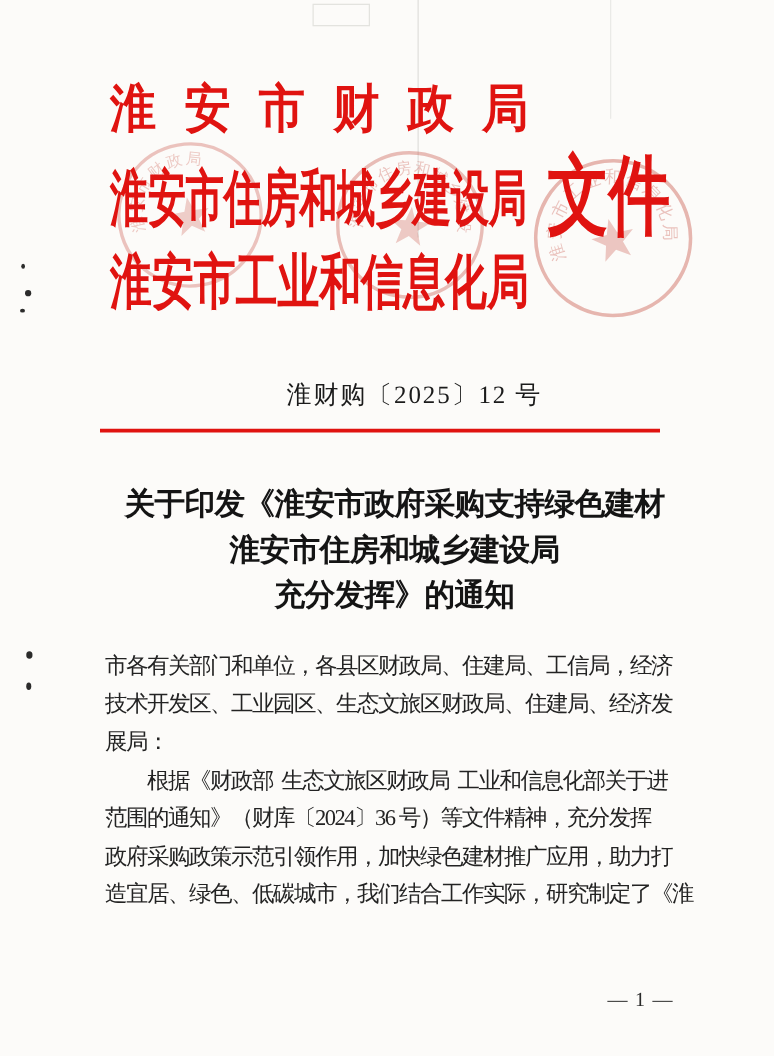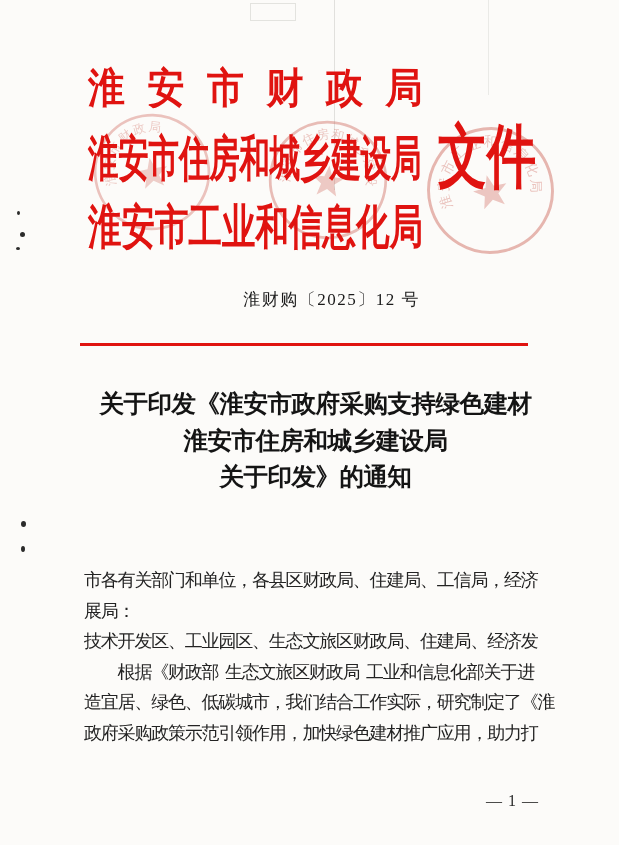--- a/index.html
+++ b/index.html
@@ -19,30 +19,30 @@
   .stamp{position:absolute;}
   
   .agency{position:absolute;left:88px;font-weight:bold;white-space:pre;
     transform-origin:0 0;line-height:1;}
   .agency-1{top:67px;font-size:37px;letter-spacing:22.5px;transform:scale(1,1.12);}
   .agency-2{top:135px;font-size:30.5px;letter-spacing:-.2px;transform:scale(1,1.6);}
   .agency-3{top:203px;font-size:33.5px;letter-spacing:0;transform:scale(1,1.42);}
   .doc-label{position:absolute;left:438px;top:122px;font-size:49px;font-weight:bold;
     line-height:1;transform:scale(1,1.42);transform-origin:0 0;white-space:pre;}
   
-  .doc-number{position:absolute;top:288px;left:0;right:0;text-align:center;
-    font-size:17px;letter-spacing:1.5px;color:#1b1b1b;padding-left:44px;}
+  .doc-number{position:absolute;top:302px;left:0;right:0;text-align:center;
+    font-size:20px;letter-spacing:1.5px;color:#1b1b1b;padding-left:44px;}
   .red-rule{position:absolute;left:80px;top:343px;width:448px;height:3px;}
   
   .title{position:absolute;top:386px;left:0;right:0;text-align:center;
     color:#141414;font-weight:bold;font-size:24.5px;line-height:36.5px;
     letter-spacing:-.5px;padding-left:12px;}
   
   .body{position:absolute;left:84px;top:517px;width:455px;font-size:18px;
-    line-height:30.5px;color:#232323;letter-spacing:-1.2px;margin-top:48px;}
+    line-height:30.5px;color:#232323;letter-spacing:-1.2px;}
   .body-line{white-space:pre;height:30.5px;}
   
   .page-number{position:absolute;top:792px;right:80px;font-size:16px;
     color:#2a2a2a;letter-spacing:1px;}
 </style>
 </head>
 <body>
 
 <div class="page" style="background: rgb(252, 251, 249);">
 
@@ -92,27 +92,28 @@
   <div class="agency agency-2 red-text" style="color: rgb(224, 19, 16);">淮安市住房和城乡建设局</div>
   <div class="agency agency-3 red-text" style="color: rgb(224, 19, 16);">淮安市工业和信息化局</div>
   <div class="doc-label red-text" style="color: rgb(224, 19, 16);">文件</div>
 
   <div class="doc-number">淮财购〔2025〕12 号</div>
   <div class="red-rule" style="background: rgb(224, 19, 16);"></div>
 
   <div class="title">
     <div>关于印发《淮安市政府采购支持绿色建材</div>
     <div>淮安市住房和城乡建设局</div>
-    <div>关于印发》的通知</div>
+    <div>充分发挥》的通知</div>
   </div>
 
   <div class="body">
     <div class="body-line">市各有关部门和单位，各县区财政局、住建局、工信局，经济</div>
+    <div class="body-line">技术开发区、工业园区、生态文旅区财政局、住建局、经济发</div>
     <div class="body-line">展局：</div>
-    <div class="body-line">技术开发区、工业园区、生态文旅区财政局、住建局、经济发</div>
     <div class="body-line">　　根据《财政部  生态文旅区财政局  工业和信息化部关于进</div>
+    <div class="body-line">范围的通知》（财库〔2024〕36 号）等文件精神，充分发挥</div>
+    <div class="body-line">政府采购政策示范引领作用，加快绿色建材推广应用，助力打</div>
     <div class="body-line">造宜居、绿色、低碳城市，我们结合工作实际，研究制定了《淮</div>
-    <div class="body-line">政府采购政策示范引领作用，加快绿色建材推广应用，助力打</div>
   </div>
 
   <div class="page-number">— 1 —</div>
 
 </div>
 
 </body></html>

